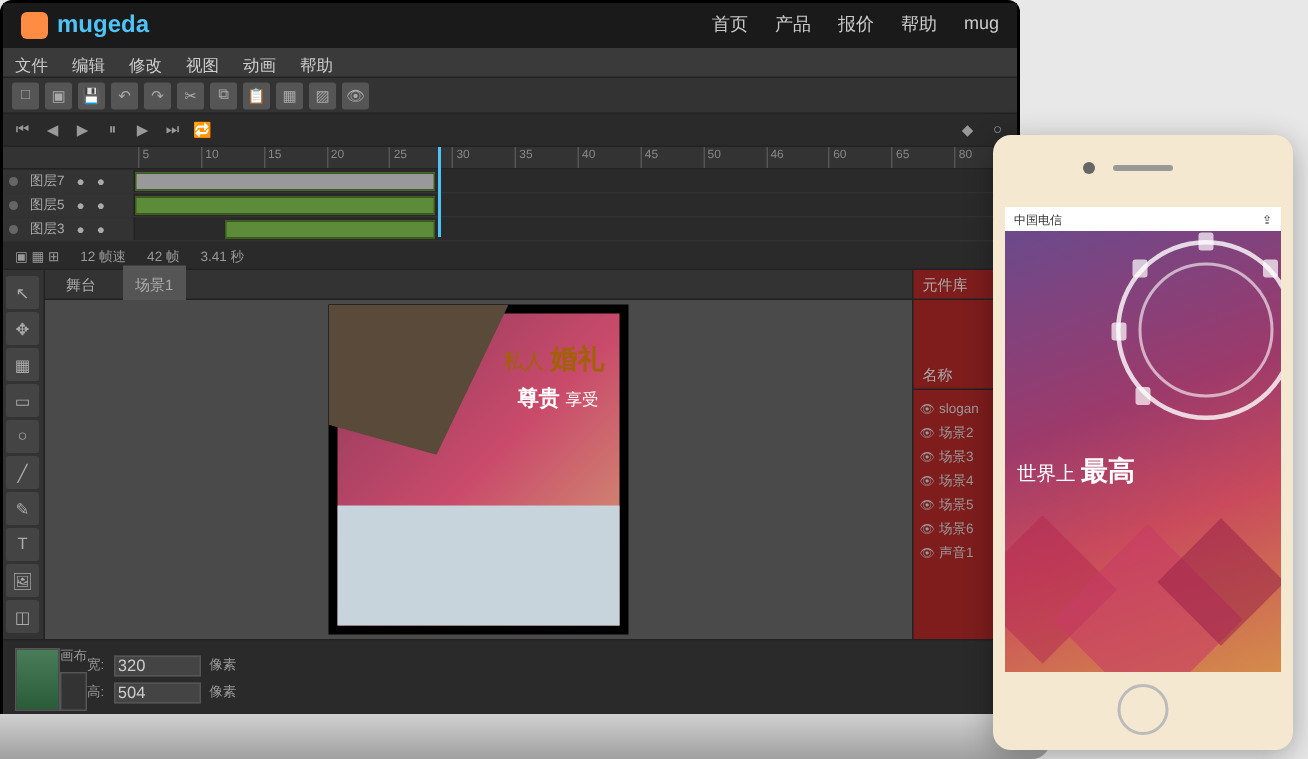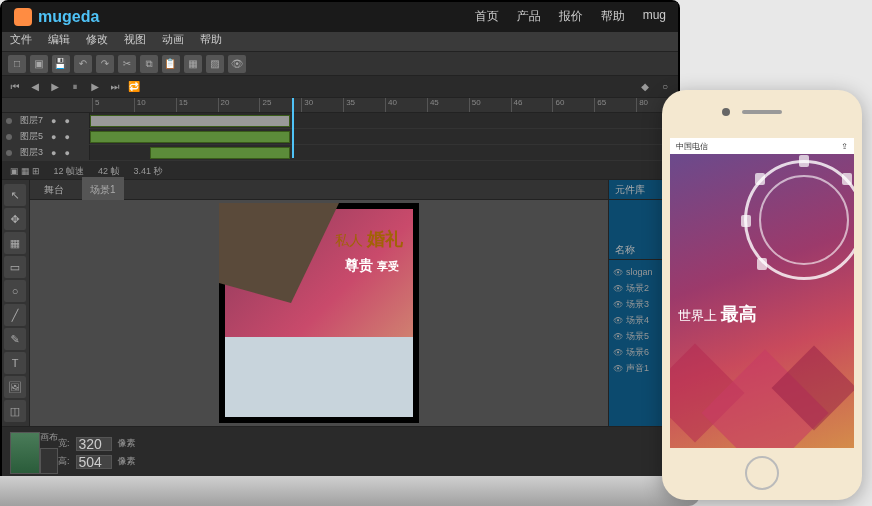--- a/index.html
+++ b/index.html
@@ -5,21 +5,21 @@
 *{margin:0;padding:0;box-sizing:border-box;font-family:Arial,"Microsoft YaHei",sans-serif}
 body{background:#e8e8e8;width:872px;height:506px;overflow:hidden;position:relative}
 .laptop{position:absolute;left:0;top:0;width:680px;height:480px;background:#1a1a1a;border:2px solid #000;border-radius:8px 8px 0 0}
 .app{width:100%;height:100%;background:#2a2a2a;display:flex;flex-direction:column}
 .header{height:32px;background:#1a1a1a;display:flex;align-items:center;padding:0 12px;justify-content:space-between}
 .logo{display:flex;align-items:center;gap:6px}
 .logo-icon{width:18px;height:18px;background:#ff8c42;border-radius:4px}
 .logo-text{color:#4fc3f7;font-size:16px;font-weight:bold}
 .nav{display:flex;gap:18px;color:#ccc;font-size:12px}
 .nav span{cursor:pointer}
-.menubar{height:22px;background:#3a3a3a;display:flex;align-items:flex-start;padding:0 8px;gap:16px;font-size:11px;color:#ccc;border-bottom:1px solid #222}
+.menubar{height:22px;background:#3a3a3a;display:flex;align-items:flex-end;padding:0 8px;gap:16px;font-size:11px;color:#ccc;border-bottom:1px solid #222}
 .toolbar{height:26px;background:#333;display:flex;align-items:center;padding:0 6px;gap:4px;border-bottom:1px solid #222}
 .tb-icon{width:18px;height:18px;background:#555;border-radius:2px;display:flex;align-items:center;justify-content:center;font-size:10px;color:#aaa}
 .timeline-ctrl{height:24px;background:#2a2a2a;display:flex;align-items:center;padding:0 6px;gap:6px;border-bottom:1px solid #222}
 .tc-btn{width:14px;height:14px;color:#999;font-size:10px;display:flex;align-items:center;justify-content:center}
 .ruler{height:16px;background:#333;border-bottom:1px solid #222;position:relative;display:flex;align-items:center;padding-left:90px}
 .ruler-tick{flex:1;border-left:1px solid #555;height:100%;font-size:8px;color:#888;padding-left:2px}
 .marker{position:absolute;left:290px;top:0;width:2px;height:60px;background:#4fc3f7;z-index:5}
 .tracks{background:#2a2a2a;min-height:50px}
 .track{height:16px;display:flex;border-bottom:1px solid #333}
 .track-label{width:88px;background:#333;color:#aaa;font-size:9px;display:flex;align-items:center;padding:0 4px;gap:8px;border-right:1px solid #222}
@@ -34,35 +34,35 @@
 .tabs{height:20px;background:#333;display:flex;align-items:center;padding:0 6px;gap:10px;font-size:10px;color:#aaa;border-bottom:1px solid #222}
 .tab{padding:6px 8px}
 .tab.active{background:#555}
 .stage{flex:1;background:#4a4a4a;display:flex;align-items:center;justify-content:center;position:relative}
 .canvas{width:200px;height:220px;background:#000;position:relative;overflow:hidden}
 .cv-fill{position:absolute;inset:6px;background:linear-gradient(135deg,#8b3a5c 0%,#c94a6b 50%,#d4a574 100%)}
 .cv-shape1{position:absolute;top:0;left:0;width:120px;height:100px;background:#5a4a3a;clip-path:polygon(0 0,100% 0,60% 100%,0 80%)}
 .cv-txt1{position:absolute;top:24px;right:16px;color:#a16207;font-size:14px}
 .cv-txt1 .big{font-size:18px;font-weight:bold}
 .cv-txt2{position:absolute;top:54px;right:20px;color:#fff;font-size:14px;font-weight:bold}
-.cv-txt2 .sm{font-size:11px;font-weight:bold}
+.cv-txt2 .sm{font-size:11px;font-weight:normal}
 .cv-bottom{position:absolute;bottom:6px;left:6px;right:6px;height:80px;background:#c8d4dc}
-.right-panel{width:70px;background:#0c4a6e;border-left:1px solid #222;display:flex;flex-direction:column}
+.right-panel{width:70px;background:#7f1d1d;border-left:1px solid #222;display:flex;flex-direction:column}
 .rp-head{height:20px;font-size:10px;color:#aaa;display:flex;align-items:center;padding:0 6px;border-bottom:1px solid #222}
 .rp-list{flex:1;padding:4px 0}
 .rp-item{height:16px;display:flex;align-items:center;padding:0 4px;gap:3px;font-size:9px;color:#999}
 .rp-item .eye{width:10px;font-size:8px}
 .bottom-panel{height:56px;background:#2a2a2a;border-top:1px solid #222;display:flex;align-items:center;padding:0 8px;gap:0}
 .thumb{width:30px;height:42px;background:linear-gradient(#4a7c59,#2a5c3a);border:1px solid #555}
 .thumb2{width:18px;height:26px;background:#333;border:1px solid #555}
 .props{display:flex;flex-direction:column;gap:4px;font-size:9px;color:#999}
 .prop-row{display:flex;gap:6px;align-items:center}
-.prop-row input{width:36px;height:14px;background:#444;border:1px solid #555;color:#ccc;font-size:14px;padding:0 2px}
+.prop-row input{width:58px;height:14px;background:#444;border:1px solid #555;color:#ccc;font-size:11px;padding:0 2px}
 .laptop-base{position:absolute;left:-20px;top:476px;width:720px;height:30px;background:linear-gradient(#d0d0d0,#a0a0a0);border-radius:0 0 12px 12px}
-.phone{position:absolute;right:10px;top:90px;width:200px;height:410px;background:#f4e8d0;border-radius:24px;padding:48px 8px 52px;box-shadow:0 4px 20px rgba(0,0,0,.3)}
+.phone{position:absolute;right:10px;top:90px;width:200px;height:410px;background:#f4e8d0;border-radius:12px;padding:48px 8px 52px;box-shadow:0 4px 20px rgba(0,0,0,.3)}
 .phone-speaker{position:absolute;top:20px;left:50%;transform:translateX(-50%);width:40px;height:4px;background:#999;border-radius:2px}
 .phone-cam{position:absolute;top:18px;left:60px;width:8px;height:8px;background:#666;border-radius:50%}
 .phone-home{position:absolute;bottom:10px;left:50%;transform:translateX(-50%);width:34px;height:34px;border:2px solid #bbb;border-radius:50%}
 .phone-screen{width:100%;height:100%;background:#fff;position:relative;overflow:hidden}
 .status-bar{height:16px;display:flex;justify-content:space-between;align-items:center;padding:0 6px;font-size:8px;color:#333}
 .ph-content{position:absolute;top:16px;left:0;right:0;bottom:0;background:linear-gradient(160deg,#6b4a8c 0%,#9c3a6b 40%,#c94a5c 65%,#d48c4a 100%)}
 .ferris{position:absolute;top:6px;right:-10px;width:120px;height:120px;border:3px solid rgba(255,255,255,.8);border-radius:50%}
 .ferris::before{content:'';position:absolute;inset:12px;border:2px solid rgba(255,255,255,.6);border-radius:50%}
 .cabin{position:absolute;width:10px;height:12px;background:rgba(255,255,255,.7);border-radius:2px}
 .ph-txt1{position:absolute;top:148px;left:8px;color:#fff;font-size:13px}

